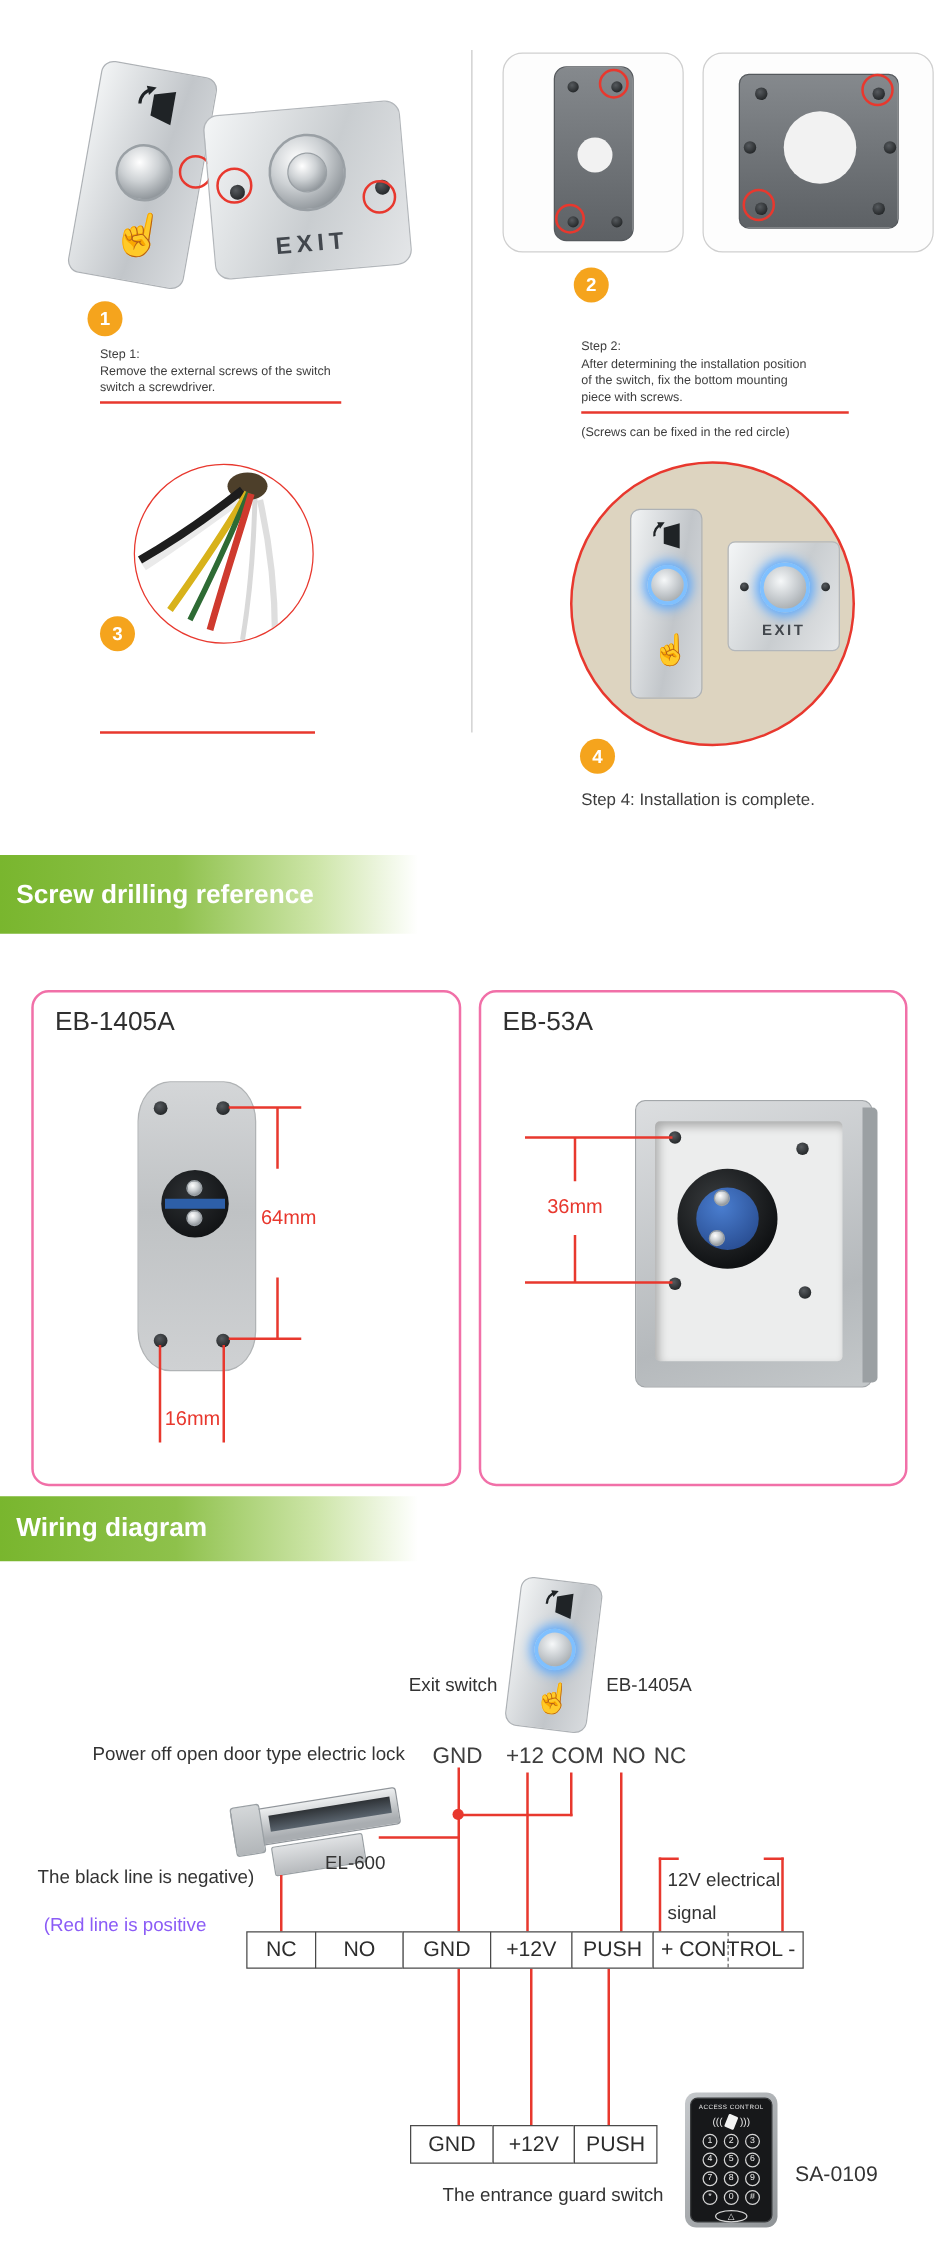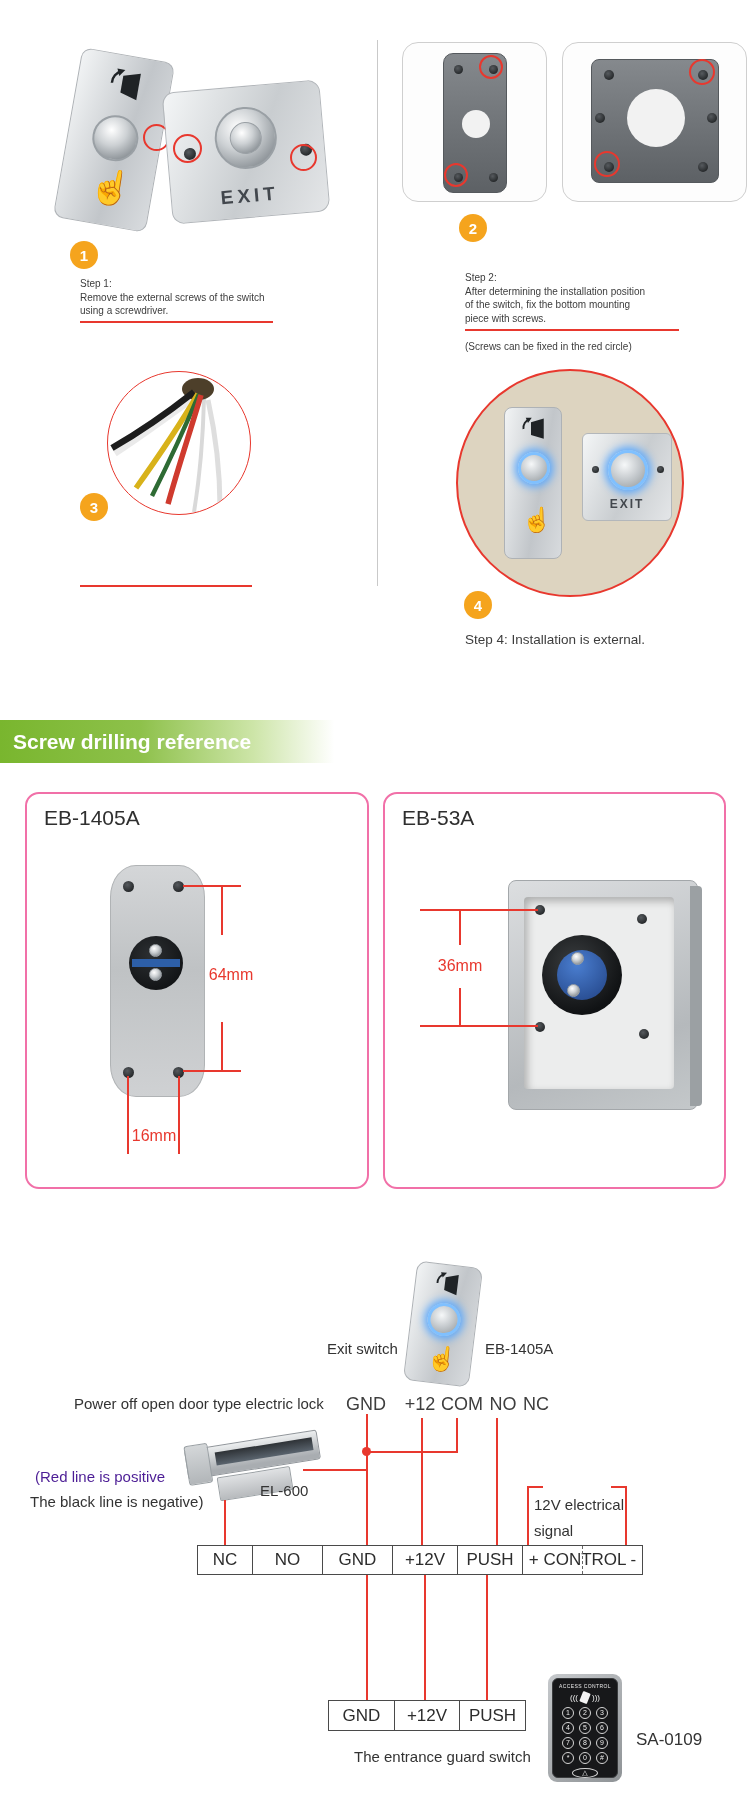--- a/index.html
+++ b/index.html
@@ -67,21 +67,21 @@
     <div class="redcirc" style="left:118px;top:86px;width:29px;height:29px"></div>
     <div class="redcirc" style="left:235px;top:96px;width:27px;height:27px"></div>
   </div>
 
   <div class="badge" style="left:70px;top:241px">
     <span>1</span>
   </div>
   <div class="stept" style="left:80px;top:277px;width:262px">
     <div>Step 1:</div>
     <div>Remove the external screws of the switch</div>
-    <div>using a screwdriver.</div>
+    <div>switch a screwdriver.</div>
   </div>
   <div class="uline" style="left:80px;top:321px;width:193px"></div>
 
   <div class="circle-photo" style="left:107px;top:371px;width:144px;height:144px;border-width:1.5px">
     <svg width="142" height="142" viewBox="0 0 142 142">
       <path d="M92 20 C60 42 34 62 6 80" stroke="#c4c4c4" stroke-width="10" fill="none" opacity="0.35"></path>
       <path d="M100 28 C108 64 112 100 112 136" stroke="#c8c8c8" stroke-width="5" fill="none" opacity="0.6"></path>
       <path d="M96 26 C95 66 92 104 86 140" stroke="#d0d0d0" stroke-width="4" fill="none" opacity="0.8"></path>
       <ellipse cx="90" cy="17" rx="16" ry="11" fill="#4d3f2a"></ellipse>
       <path d="M86 20 C58 42 32 60 4 76" stroke="#1d1d1d" stroke-width="6.5" fill="none"></path>
@@ -149,23 +149,23 @@
       <div class="glowbtn" style="left:25px;top:16px;width:40px;height:40px"></div>
       <div class="screw" style="left:9px;top:32px;width:7px;height:7px"></div>
       <div class="screw" style="left:74px;top:32px;width:7px;height:7px"></div>
       <div class="exit-txt" style="bottom:9px;font-size:12px;letter-spacing:2px">EXIT</div>
     </div>
   </div>
 
   <div class="badge" style="left:464px;top:591px">
     <span>4</span>
   </div>
-  <div class="stept" style="left:465px;top:633px;font-size:13.5px">Step 4: Installation is external.</div>
-
-  <div class="banner" style="top:720px;height:43px">
+  <div class="stept" style="left:465px;top:633px;font-size:13.5px">Step 4: Installation is complete.</div>
+
+  <div class="banner" style="top:684px;height:63px">
     <span>Screw drilling reference</span>
   </div>
 
   <div class="pinkbox" style="left:25px;top:792px">
     <div class="model-label">EB-1405A</div>
   </div>
   <div class="abs" style="left:110px;top:865px;width:95px;height:232px;border-radius:26px/32px;border:1px solid #b0b3b5;
        background:linear-gradient(180deg,#d4d6d8 0%,#bfc2c4 45%,#cfd1d3 100%)">
     <div class="screw" style="left:12px;top:15px;width:11px;height:11px"></div>
     <div class="screw" style="left:62px;top:15px;width:11px;height:11px"></div>
@@ -204,20 +204,23 @@
   <div class="abs" style="left:557px;top:950px;width:50px;height:50px;border-radius:50%;
        background:radial-gradient(circle at 40% 30%,#4a7ed0,#2a4f94 78%)"></div>
   <div class="metalbtn" style="left:571px;top:952px;width:13px;height:13px;border-width:1px"></div>
   <div class="metalbtn" style="left:567px;top:984px;width:13px;height:13px;border-width:1px"></div>
   <div class="redline" style="left:420px;top:909px;width:118px;height:2px"></div>
   <div class="redline" style="left:459px;top:910px;width:2px;height:35px"></div>
   <div class="dimt" style="left:432px;top:957px;width:56px">36mm</div>
   <div class="redline" style="left:459px;top:988px;width:2px;height:38px"></div>
   <div class="redline" style="left:420px;top:1025px;width:118px;height:2px"></div>
 
+  <div class="banner" style="top:1197px;height:52px">
+    <span>Wiring diagram</span>
+  </div>
 
   <div class="swnarrow" style="left:410px;top:1264px;width:66px;height:120px;transform:rotate(7deg)">
     <svg class="abs" style="left:17px;top:6px" width="30" height="26" viewBox="0 0 40 34">
       <path d="M16 8 L33 3 L33 30 L16 25 Z" fill="#1f2326"></path>
       <path d="M6 17 A 12 12 0 0 1 14 4" fill="none" stroke="#1f2326" stroke-width="2.5"></path>
       <path d="M9 2 L17 2 L12 9 Z" fill="#1f2326"></path>
     </svg>
     <div class="glowbtn" style="left:16px;top:38px;width:33px;height:33px"></div>
     <span class="hand" style="left:21px;top:80px;font-size:24px">☝</span>
   </div>
@@ -234,21 +237,21 @@
   <div class="abs" style="left:178px;top:1420px;width:140px;height:85;transform:rotate(-9deg)">
     <div class="abs" style="left:2px;top:20px;width:134px;height:30px;border:1px solid #90959a;border-radius:3px;
          background:linear-gradient(180deg,#eceeef,#a9adb1 85%)"></div>
     <div class="abs" style="left:32px;top:27px;width:98px;height:13px;
          background:linear-gradient(180deg,#2e3236,#5a646e)"></div>
     <div class="abs" style="left:2px;top:16px;width:24px;height:40px;border:1px solid #9aa0a4;border-radius:3px;
          background:linear-gradient(#d4d7d9,#b2b6b9)"></div>
     <div class="abs" style="left:30px;top:52px;width:74px;height:24px;border:1px solid #9aa0a4;border-radius:2px;
          background:linear-gradient(#dfe1e3,#b7babd)"></div>
   </div>
-  <div class="lbl" style="left:35px;top:1468px;color:#4c1d95">(Red line is positive</div>
+  <div class="lbl" style="left:35px;top:1532px;color:#8b5cf6">(Red line is positive</div>
   <div class="lbl" style="left:30px;top:1493px">The black line is negative)</div>
   <div class="lbl" style="left:260px;top:1482px">EL-600</div>
 
   <div class="redline" style="left:366px;top:1414px;width:2px;height:132px"></div>
   <div class="redline" style="left:421px;top:1418px;width:2px;height:128px"></div>
   <div class="redline" style="left:456px;top:1418px;width:2px;height:35px"></div>
   <div class="redline" style="left:366px;top:1451px;width:92px;height:2px"></div>
   <div class="redline" style="left:362px;top:1447px;width:9px;height:9px;border-radius:50%"></div>
   <div class="redline" style="left:496px;top:1418px;width:2px;height:128px"></div>
   <div class="redline" style="left:303px;top:1469px;width:65px;height:2px"></div>

